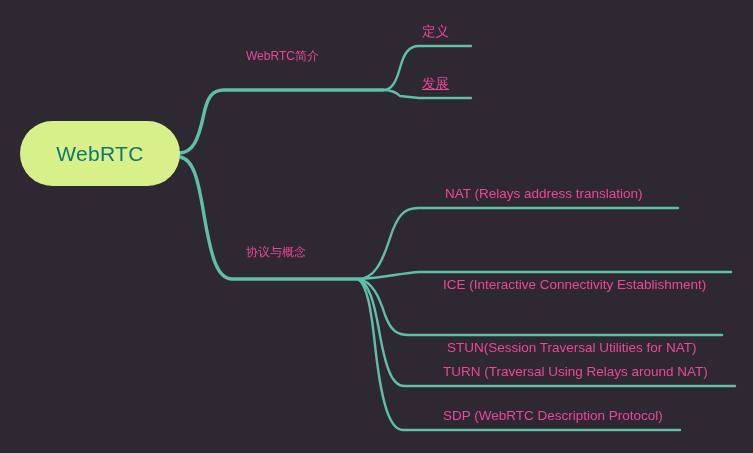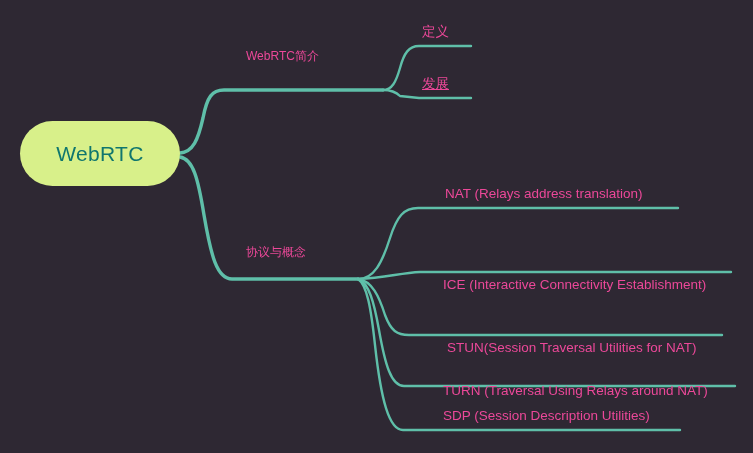--- a/index.html
+++ b/index.html
@@ -93,17 +93,17 @@
   <div class="node-label leaf-label" style="left: 422px; top: 23px;">定义</div>
 
   <div class="node-label leaf-label" style="left: 422px; top: 75px; text-decoration: underline;">发展</div>
 
   <div class="node-label leaf-label" style="left: 445px; top: 186px;">NAT (Relays address translation)</div>
 
   <div class="node-label leaf-label" style="left: 443px; top: 249px; margin-top: 28px;">ICE (Interactive Connectivity Establishment)</div>
 
   <div class="node-label leaf-label" style="left: 447px; top: 312px; margin-top: 28px;">STUN(Session Traversal Utilities for NAT)</div>
 
-  <div class="node-label leaf-label" style="left: 443px; top: 364px; margin-top: 19px;">TURN (Traversal Using Relays around NAT)</div>
+  <div class="node-label leaf-label" style="left: 443px; top: 364px;">TURN (Traversal Using Relays around NAT)</div>
 
-  <div class="node-label leaf-label" style="left: 443px; top: 408px;">SDP (Session Description Utilities)</div>
+  <div class="node-label leaf-label" style="left: 443px; top: 408px;">SDP (WebRTC Description Protocol)</div>
 
 </div>
 
 </body></html>

